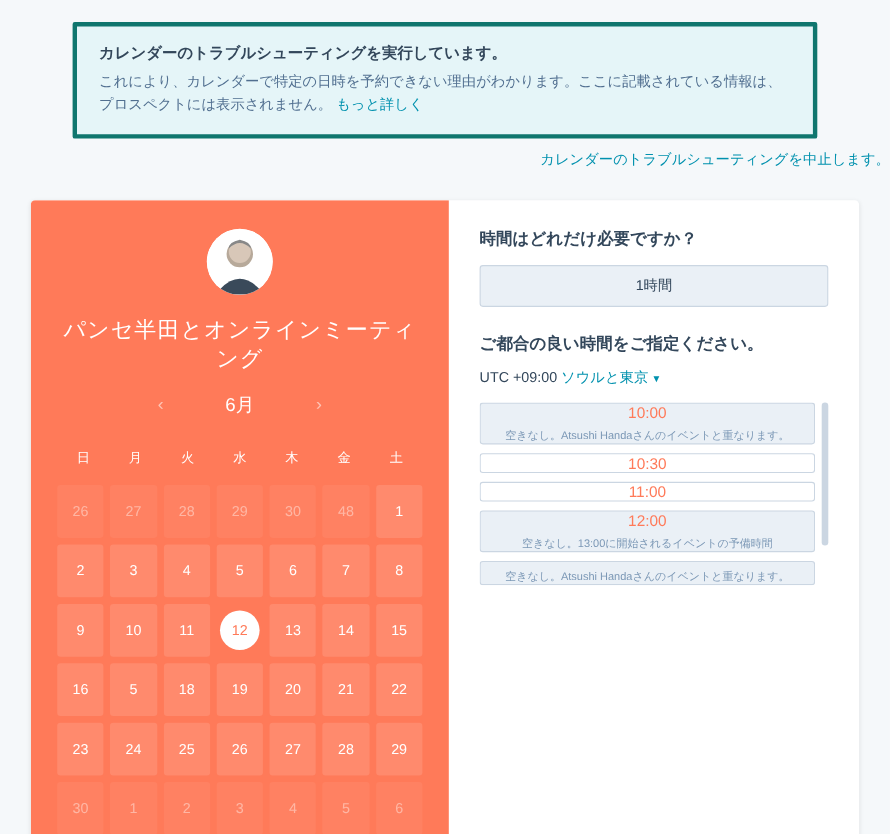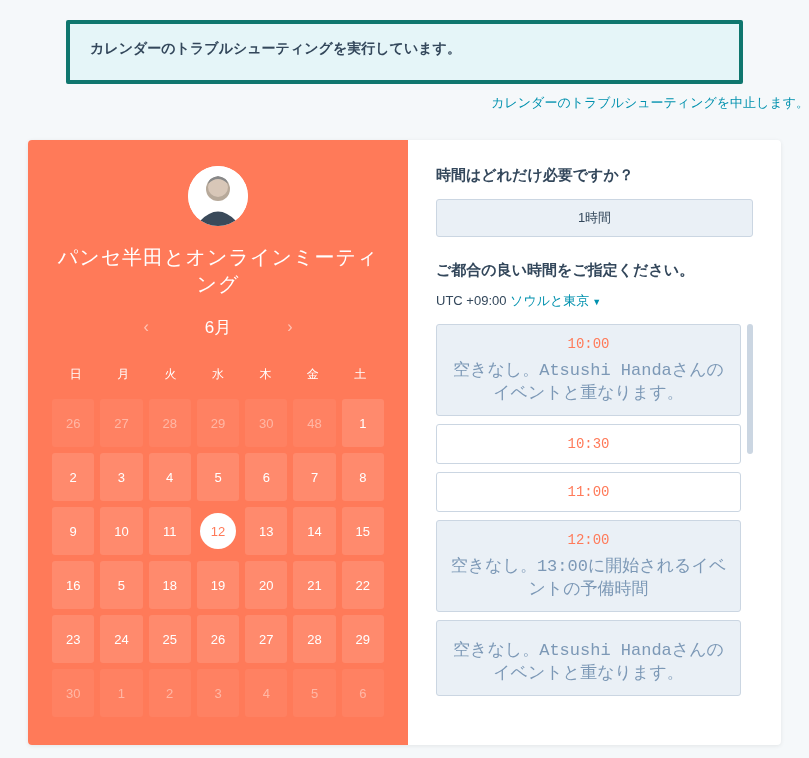--- a/index.html
+++ b/index.html
@@ -32,32 +32,36 @@
 .time-panel { flex: 1; padding: 26px 28px 26px 28px; color: #33475b; position: relative; }
 .q1 { font-weight: 600; font-size: 15px; margin-bottom: 14px; }
 .duration { border: 1px solid #cbd6e2; background: #eaf0f6; text-align: center; padding: 9px; font-size: 13px; color: #33475b; border-radius: 3px; margin-bottom: 24px; cursor: pointer; }
 .q2 { font-weight: 600; font-size: 15px; margin-bottom: 12px; }
 .tz { color: #0091ae; font-size: 13px; margin-bottom: 14px; cursor: pointer; }
 .tz .offset { color: #33475b; }
 .tz-caret { font-size: 9px; margin-left: 3px; color: #0091ae; }
 
 .slots-wrap { position: relative; padding-right: 12px; }
 .slots { max-height: 380px; overflow-y: hidden; display: flex; flex-direction: column; gap: 8px; }
-.slot { border: 1px solid #cbd6e2; border-radius: 3px; text-align: center; padding: 11px; cursor: pointer; font-family: Liberation Mono, monospace; }
+.slot { border: 1px solid #cbd6e2; border-radius: 3px; text-align: center; cursor: pointer; }
 .slot .time { color: #ff7a59; font-size: 14px; }
 .slot.busy { background: #eaf0f6; cursor: default; }
-.slot.busy .reason { color: #7c98b6; font-size: 17px; margin-top: 6px; }
+.slot.busy .reason { color: #7c98b6; font-size: 10px; margin-top: 6px; }
 .scrollbar { position: absolute; right: 0; top: 0; width: 6px; height: 130px; background: #cbd6e2; border-radius: 3px; }
 </style>
 </head>
 <body>
 
 <div class="container">
   <div class="notice">
     <div class="notice-title">カレンダーのトラブルシューティングを実行しています。</div>
+    <div class="notice-body">
+      <span>これにより、カレンダーで特定の日時を予約できない理由がわかります。ここに記載されている情報は、プロスペクトには表示されません。</span>
+      <span class="notice-link">もっと詳しく</span>
+    </div>
   </div>
 
   <div class="stop-link">カレンダーのトラブルシューティングを中止します。</div>
 
   <div class="card">
 
     <div class="calendar-panel">
       <div class="avatar">
         <svg viewBox="0 0 60 60">
             <circle cx="30" cy="30" r="30" fill="#fff"></circle>

